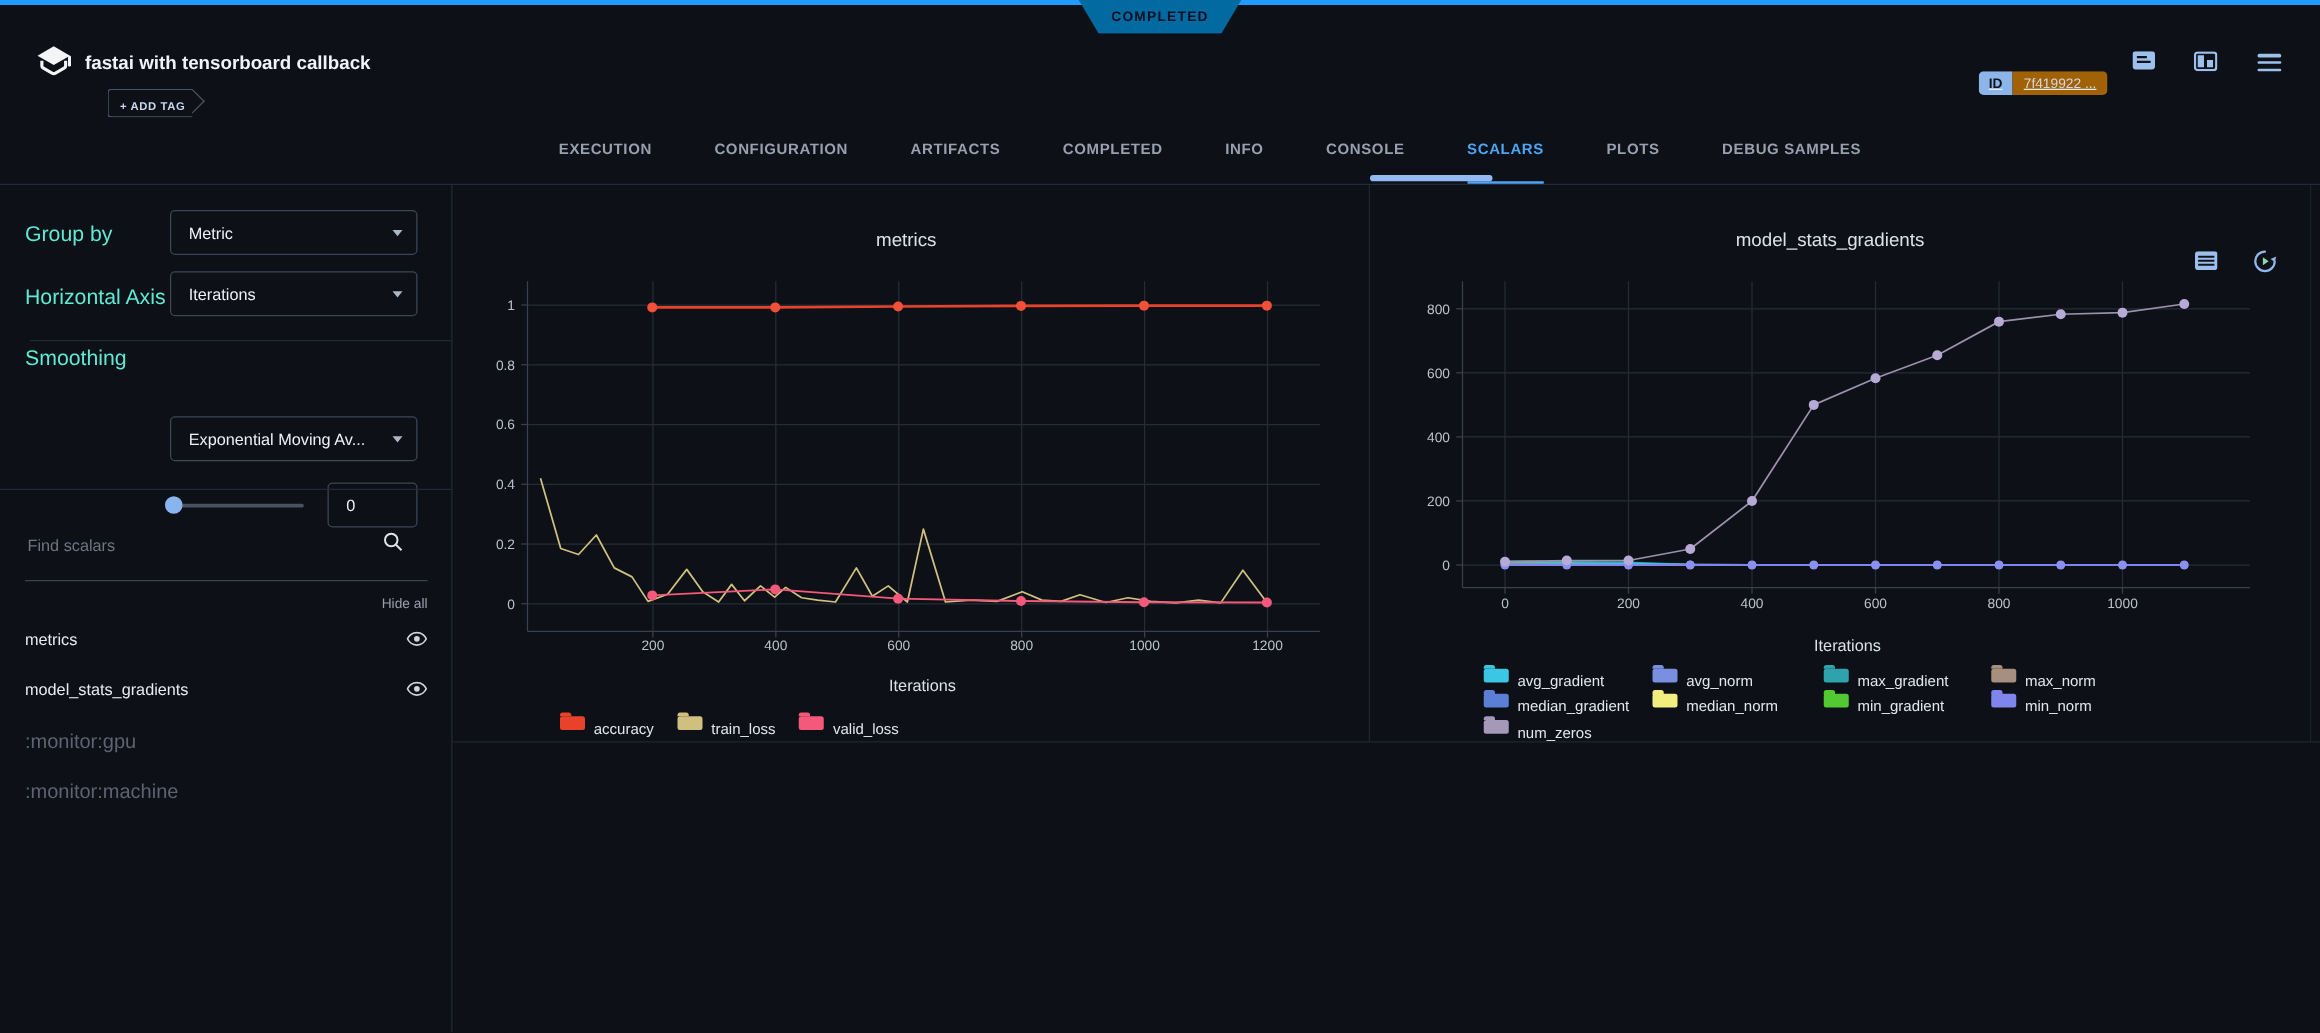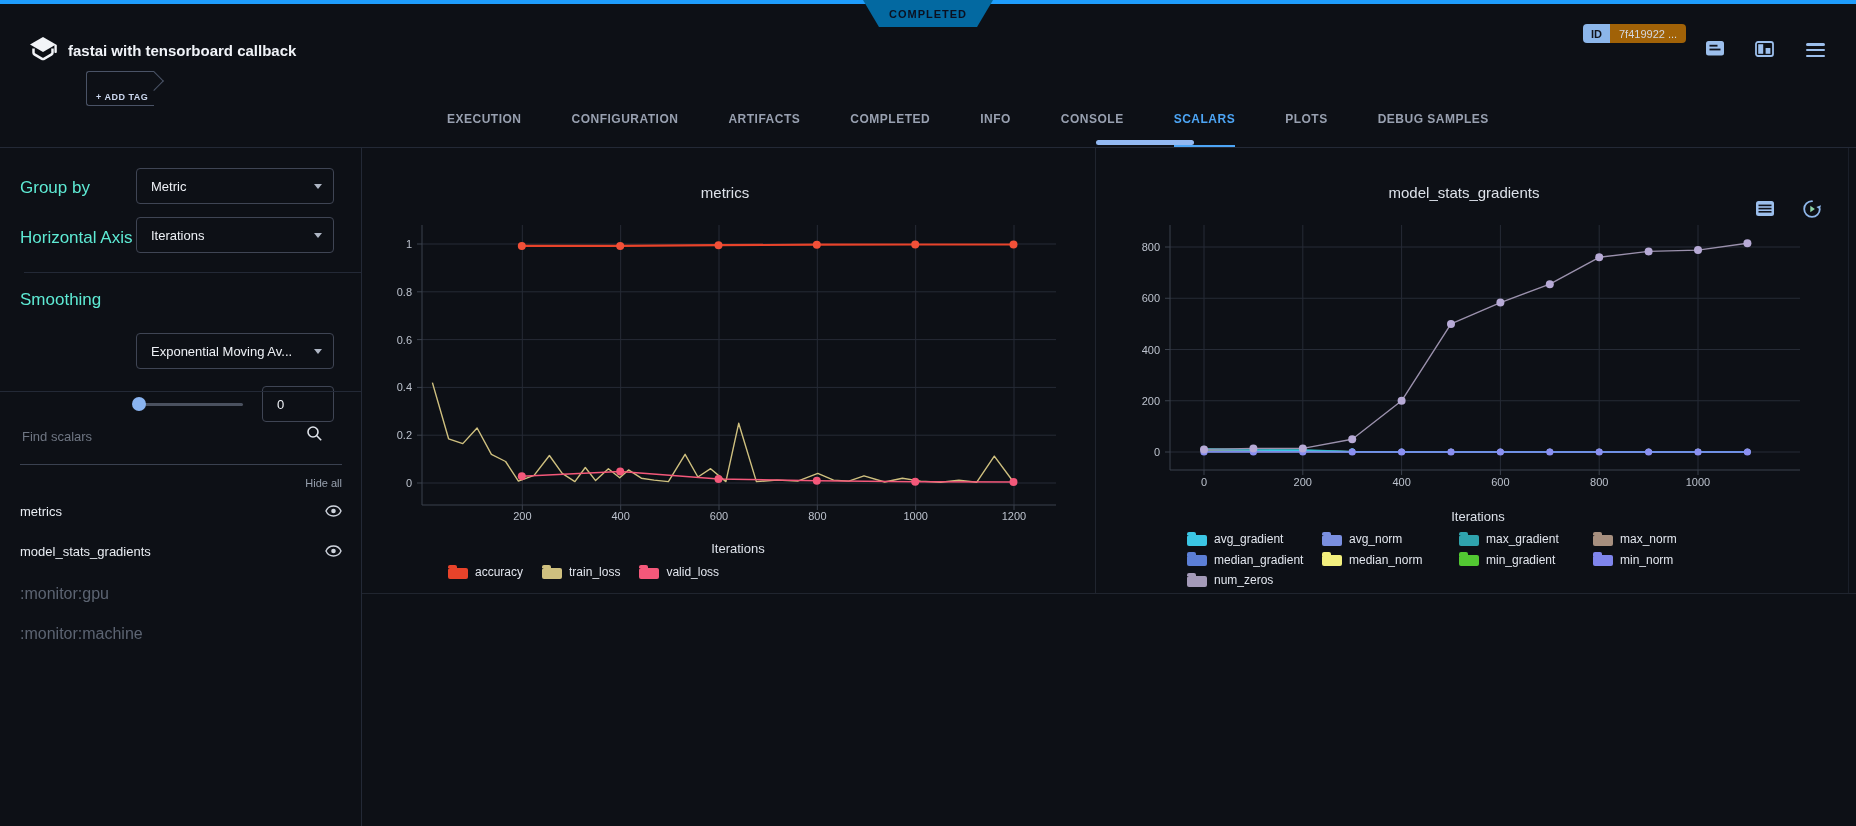--- a/index.html
+++ b/index.html
@@ -8,25 +8,25 @@
   
   .topbar{position:absolute;left:0;top:0;width:100%;height:4px;background:#1e9dfc;}
   .status-badge{position:absolute;left:50%;transform:translateX(-50%);top:0;height:27px;
        background:#0369a1;padding:0 26px;display:flex;align-items:center;justify-content:center;
        clip-path:polygon(0 0,100% 0,calc(100% - 16px) 100%,16px 100%);
        font-size:11px;font-weight:bold;letter-spacing:1px;color:#0b1020;}
   
   .logo{position:absolute;left:28px;top:36px;}
   .exp-title{position:absolute;left:68px;top:42px;font-size:15px;font-weight:bold;color:#f0f3f8;}
   .add-tag{position:absolute;left:86px;top:71px;height:17px;border:1px solid #4a5366;border-right:none;
-       border-radius:3px 0 0 3px;display:flex;align-items:center;padding:16px 6px 0 9px;
+       border-radius:3px 0 0 3px;display:flex;align-items:center;padding:4px 6px 0 9px;
        font-size:9px;font-weight:bold;letter-spacing:.5px;color:#ccd8ef;cursor:pointer;}
   .add-tag::after{content:"";position:absolute;right:-7px;top:2.1px;width:13px;height:13px;
        border-top:1px solid #4a5366;border-right:1px solid #4a5366;transform:rotate(45deg);}
-  .id-chip{position:absolute;left:1583px;top:24px;height:19px;display:flex;border-radius:4px;overflow:hidden;}
+  .id-chip{position:absolute;left:1583px;top:57px;height:19px;display:flex;border-radius:4px;overflow:hidden;text-decoration:underline;}
   .id-chip .id-label{background:#8cb6ea;color:#10131c;font-size:11px;font-weight:bold;
        display:flex;align-items:center;padding:0 8px;}
   .id-chip .id-value{background:#a16207;color:#d4d8e0;font-size:11px;display:flex;align-items:center;padding:0 9px;}
   .hicon{position:absolute;cursor:pointer;}
   .menu-icon span{display:block;width:19px;height:2.6px;background:#9cbfec;border-radius:2px;margin-bottom:3.2px;}
   
   .tabbar{position:absolute;left:0;top:90px;width:100%;height:57px;border-bottom:1px solid #232936;}
   .tabs{position:absolute;left:447px;top:0;height:100%;display:flex;gap:50px;align-items:center;}
   .tab{position:relative;height:100%;display:flex;align-items:center;font-size:12px;font-weight:bold;
        letter-spacing:.5px;color:#98a0b0;cursor:pointer;white-space:nowrap;}
@@ -60,21 +60,21 @@
   .v-div{position:absolute;left:1095px;top:148px;width:1px;height:445px;background:#20252f;}
   .v-div2{position:absolute;left:1848px;top:148px;width:1px;height:445px;background:#1a1f29;}
   .h-div{position:absolute;left:362px;top:593px;width:1494px;height:1px;background:#20252f;}
   .scroll-thumb{position:absolute;left:1096px;top:140px;width:98px;height:5px;border-radius:3px;background:#93b9f2;cursor:grab;}
   
   #charts{position:absolute;left:0;top:0;pointer-events:none;}
   .chart-title{position:absolute;font-size:15px;color:#dce1e9;text-align:center;width:300px;}
   .axis-title{position:absolute;font-size:13px;color:#dce1e9;text-align:center;width:200px;}
   .legend-flex{position:absolute;display:flex;gap:19px;align-items:center;}
   .leg-item{display:flex;align-items:center;gap:7px;cursor:pointer;}
-  .leg-item .txt{font-size:12px;color:#e2e6ee;}
+  .leg-item .txt{font-size:12px;color:#e2e6ee;margin-top:11px;}
   .folder{position:relative;width:20px;height:11px;border-radius:2px;display:inline-block;margin-top:2px;}
   .folder::before{content:"";position:absolute;top:-3px;left:0;width:9px;height:3.4px;border-radius:2px 2px 0 0;background:inherit;}
   .legend-grid{position:absolute;display:grid;grid-template-columns:135px 137px 134px auto;grid-auto-rows:20.5px;align-items:center;}
 </style>
 </head>
 <body>
 
 <div class="app">
 
   <div class="topbar"></div>
@@ -149,21 +149,21 @@
       <span>Metric</span>
       <i class="chev"></i>
     </div>
     <div class="sb-label" style="top:80px;">Horizontal Axis</div>
     <div class="dd" style="top:69px;">
       <span>Iterations</span>
       <i class="chev"></i>
     </div>
     <div class="sb-div" style="left:24px;width:337px;top:124px;"></div>
 
-    <div class="sb-label" style="top:100px;margin-top:42px;">Smoothing</div>
+    <div class="sb-label" style="top:100px;margin-top:29px;">Smoothing</div>
     <div class="slider-track"></div>
     <div class="slider-thumb"></div>
     <input class="num-input" value="0" style="">
     <div class="dd" style="top:185px;">
       <span>Exponential Moving Av...</span>
       <i class="chev"></i>
     </div>
     <div class="sb-div" style="left:0;width:361px;top:243px;"></div>
 
     <input class="find-input" placeholder="Find scalars" style="">

